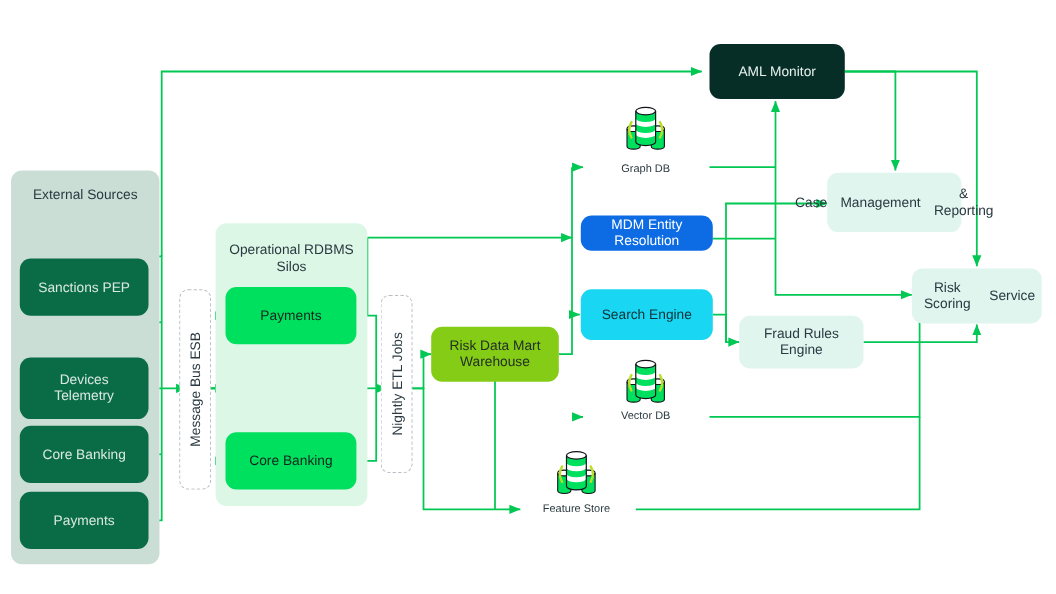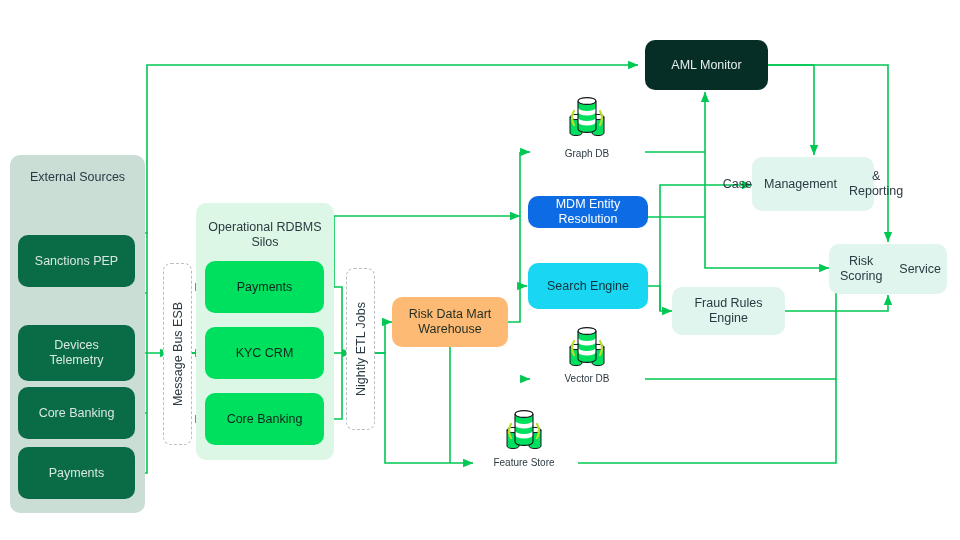--- a/index.html
+++ b/index.html
@@ -12,21 +12,21 @@
   svg.edges{position:absolute;left:0;top:0;width:960px;height:540px;pointer-events:none;}
 
   .group{position:absolute;border-radius:10px;}
   .group-title{position:absolute;width:100%;text-align:center;font-size:12.5px;color:#2b3a42;line-height:15px;}
 
   .node{position:absolute;border-radius:10px;display:flex;align-items:center;justify-content:center;text-align:center;box-sizing:border-box;}
   .node span{display:block;line-height:15px;padding:0 6px;}
 
   .n-src{background:#0a6b47;color:#d9e8e1;font-size:12.5px;}
   .n-ops{background:#00e05f;color:#11271d;font-size:12.5px;}
-  .n-mart{background:#fdba74;color:#243024;font-size:12.5px;}
+  .n-mart{background:#84cc16;color:#243024;font-size:12.5px;}
   .n-mdm{background:#0d6ce4;color:#ffffff;font-size:12.5px;}
   .n-search{background:#19d7f2;color:#10323a;font-size:12.5px;}
   .n-aml{background:#062e27;color:#e6efec;font-size:12.5px;}
   .n-pale{background:#dff5ee;color:#2b3a42;font-size:12.5px;}
 
   .lane{position:absolute;border:1px dashed #b9bec4;border-radius:8px;background:#ffffff;}
   .lane-label{position:absolute;left:50%;top:50%;transform:translate(-50%,-50%) rotate(-90deg);
     white-space:nowrap;font-size:12.5px;color:#2b3a42;}
 
   .dbicon{position:absolute;}
@@ -129,23 +129,20 @@
   </div>
   <div class="node n-src" style="left:18px;top:387px;width:117px;height:52px;">
     <span>Core Banking</span>
   </div>
   <div class="node n-src" style="left:18px;top:447px;width:117px;height:52px;">
     <span>Payments</span>
   </div>
 
   <div class="node n-ops" style="left:205px;top:261px;width:119px;height:52px;">
     <span>Payments</span>
-  </div>
-  <div class="node n-ops" style="left:205px;top:327px;width:119px;height:52px;">
-    <span>KYC CRM</span>
   </div>
   <div class="node n-ops" style="left:205px;top:393px;width:119px;height:52px;">
     <span>Core Banking</span>
   </div>
 
   <div class="node n-mart" style="left:392px;top:297px;width:116px;height:50px;flex-direction:column;">
     <span>Risk Data Mart</span>
     <span>Warehouse</span>
   </div>
 

